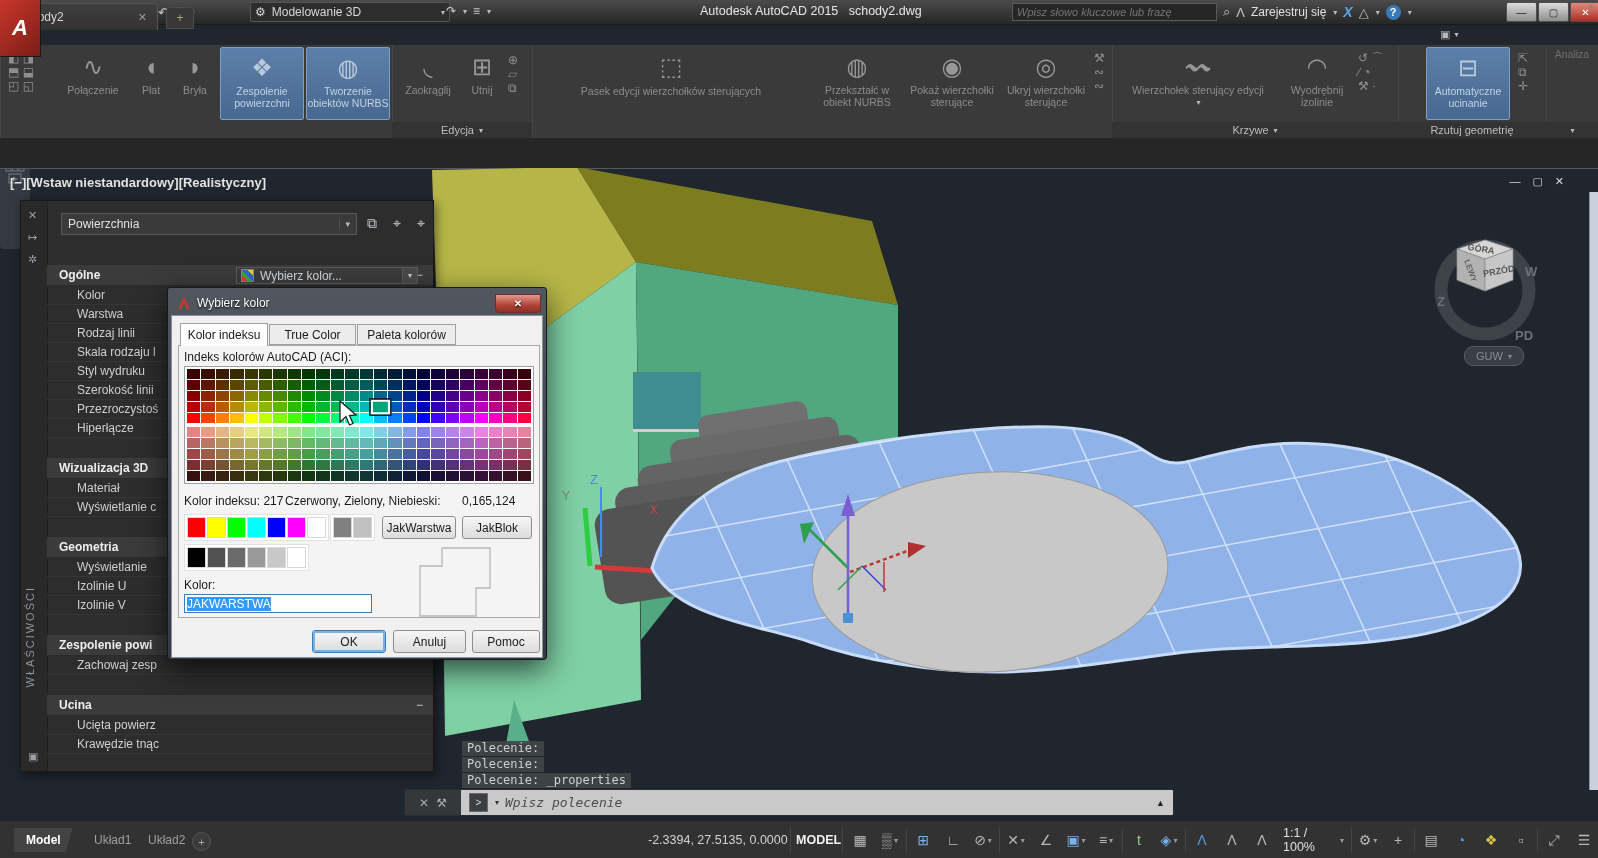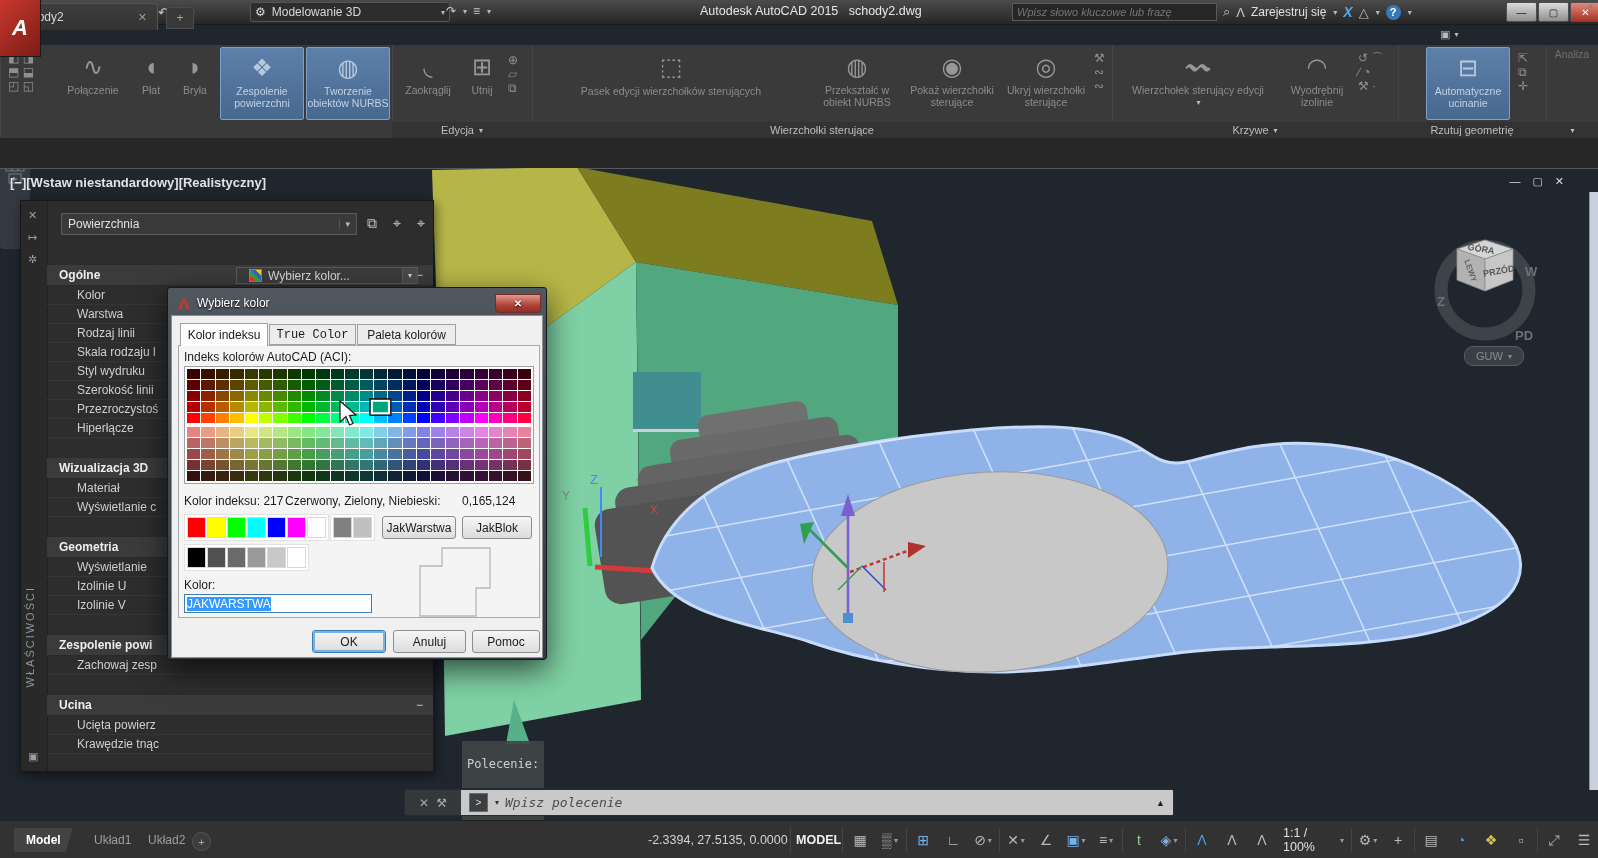--- a/index.html
+++ b/index.html
@@ -67,21 +67,21 @@
   #ptitle{position:absolute;left:3px;bottom:84px;writing-mode:vertical-rl;transform:rotate(180deg);font-size:11px;color:#8f969e;letter-spacing:2px;}
   #phead{position:absolute;left:34px;top:8px;right:6px;height:28px;}
   #psel{position:absolute;left:6px;top:4px;width:296px;height:22px;background:#3a3a3a;border:1px solid #5a5a5a;display:flex;align-items:center;font-size:12px;color:#e0e0e0;padding:0 6px;box-sizing:border-box;}
   #psel .dd{margin-left:auto;color:#bbb;font-size:9px;border-left:1px solid #555;padding-left:5px;}
   .phico{position:absolute;top:6px;font-size:14px;color:#b9c4cf;}
   #prows{position:absolute;left:26px;top:44px;right:0;}
   .prow{height:19px;display:flex;align-items:center;border-bottom:1px solid #363636;font-size:12px;color:#cfcfcf;padding-left:30px;box-sizing:border-box;}
   .prow.hdr{height:21px;background:#3b3b3b;border-bottom:1px solid #2a2a2a;font-weight:bold;color:#eee;padding-left:12px;padding-right:10px;margin-top:20px;}
   .pminus{display:none;}
   .prow.hdr .pminus{display:block;margin-left:auto;color:#ccc;font-weight:normal;}
-  #kval{position:absolute;left:215px;top:66px;width:182px;height:17px;background:#3c3c3c;border:1px solid #5a5a5a;display:flex;align-items:center;font-size:12px;color:#d3d7db;gap:6px;padding-left:12px;box-sizing:border-box;z-index:11;}
+  #kval{position:absolute;left:215px;top:66px;width:182px;height:17px;background:#3c3c3c;border:1px solid #5a5a5a;display:flex;align-items:center;font-size:12px;color:#d3d7db;gap:6px;padding-left:4px;box-sizing:border-box;z-index:11;}
   #kval .ksw{width:11px;height:11px;background:linear-gradient(45deg,#e33 25%,#3a3 25% 50%,#36c 50% 75%,#ec3 75%);border:1px solid #888;}
   #kval .dd{margin-left:auto;width:14px;align-self:stretch;background:#4a4a4a;border-left:1px solid #5a5a5a;color:#ccc;font-size:8px;display:flex;align-items:center;justify-content:center;}
   
   #dlg{left:167px;top:287px;width:380px;height:373px;background:linear-gradient(#50575f,#343a41);border:1px solid #15181c;border-radius:3px;box-shadow:0 10px 30px rgba(0,0,0,.65);z-index:50;box-sizing:border-box;padding:3px;}
   #dlg-title{height:24px;display:flex;align-items:center;gap:6px;padding:0 2px 0 6px;color:#fff;font-size:12px;text-shadow:0 1px 2px #000;}
   #dlg-close{margin-left:auto;width:44px;height:17px;background:linear-gradient(#e2988d,#b04338 60%,#8f2f26);border:1px solid #772a22;border-radius:0 0 4px 4px;color:#fff;font-size:10px;font-weight:bold;display:flex;align-items:center;justify-content:center;}
   #dlg-client{position:relative;height:341px;background:#f0f0f0;border:1px solid #8a9097;}
   .dtab{position:absolute;top:8px;height:21px;background:#ececec;border:1px solid #a0a0a0;font-size:12px;color:#1b1b1b;display:flex;align-items:center;justify-content:center;box-sizing:border-box;}
   .dtab.active{background:#fdfdfd;height:23px;top:7px;z-index:2;border-bottom:none;}
   #dpanel{position:absolute;left:6px;top:29px;width:360px;height:271px;border:1px solid #aaa;background:#f4f4f4;}
@@ -93,21 +93,21 @@
   #acigap{height:4px;background:#fff;}
   .swrow{position:absolute;display:flex;gap:1px;background:#fff;padding:2px;border:1px solid #e2e2e2;}
   .sw{width:19px;height:21px;border:1px solid #d8d8d8;box-sizing:border-box;}
   .wbtn{position:absolute;height:21px;background:linear-gradient(#f6f6f6,#dcdcdc);border:1px solid #8e8e8e;border-radius:3px;font-size:12px;color:#1b1b1b;display:flex;align-items:center;justify-content:center;}
   .wbtn.focus{outline:2px solid #7ab0e2;outline-offset:-3px;border-color:#3c7fb1;}
   #kinput{position:absolute;left:12px;top:278px;width:184px;height:17px;background:#fff;border:1px solid #3c7fb1;font-size:12px;display:flex;align-items:center;padding-left:2px;}
   #kinput .selt{background:#3399ff;color:#fff;}
   #preview{position:absolute;left:240px;top:228px;}
   
   #cmdhist{left:462px;top:741px;z-index:5;display:flex;flex-direction:column;gap:1px;align-items:flex-start;}
-  .chip{background:rgba(64,68,72,0.92);color:#cfcfcf;font-family:"DejaVu Sans Mono",monospace;font-size:12px;padding:16px 5px;line-height:15px;}
+  .chip{background:rgba(64,68,72,0.92);color:#cfcfcf;font-family:"DejaVu Sans Mono",monospace;font-size:12px;padding:0 5px;line-height:15px;}
   #cmdbar{left:404px;top:789px;width:768px;height:25px;display:flex;z-index:5;border:1px solid #2a2d30;border-radius:2px;overflow:hidden;}
   #cmdtools{width:56px;background:#34383b;display:flex;align-items:center;justify-content:center;gap:7px;color:#aaa;font-size:12px;}
   #cmdinput{flex:1;background:#c9c9c9;display:flex;align-items:center;gap:6px;padding:0 8px;}
   #cmdprompt{width:17px;height:17px;background:#3b3f42;border:1px solid #6a6a6a;color:#ddd;font-size:10px;display:flex;align-items:center;justify-content:center;}
   #cmdtext{font-family:"DejaVu Sans Mono",monospace;font-style:italic;font-size:13px;color:#4c4c4c;}
   #cmdup{margin-left:auto;color:#222;font-size:9px;}
   
   #statusbar{left:0;top:820px;width:1598px;height:38px;background:#323232;border-top:1px solid #222;z-index:8;}
   .mtab{position:absolute;top:7px;height:24px;display:flex;align-items:center;padding:0 12px;font-size:12px;color:#9f9f9f;}
   .mtab.active{background:#434343;color:#fff;font-weight:bold;clip-path:polygon(0 0,100% 0,calc(100% - 7px) 100%,0 100%);}
@@ -341,23 +341,20 @@
         </div>
       <div class="bigbtn" style="left:374px;width:92px;">
           <span class="ric">◉</span>
           <span>Pokaż wierzchołki sterujące</span>
         </div>
       <div class="bigbtn" style="left:468px;width:92px;">
           <span class="ric">◎</span>
           <span>Ukryj wierzchołki sterujące</span>
         </div>
       <div class="smico" style="left:562px;top:6px;">⚒<br>∾<br>∾</div>
-      <div class="pcap">
-          <span>Wierzchołki sterujące</span>
-        </div>
     </div>
 
     <div class="panel" style="left:1112px;width:286px;">
       <div class="bigbtn" style="left:6px;width:160px;">
           <span class="ric">〰</span>
           <span>Wierzchołek sterujący edycji</span>
           <span class="caret-s">▾</span>
         </div>
       <div class="bigbtn" style="left:170px;width:70px;">
           <span class="ric">◠</span>
@@ -568,21 +565,21 @@
   <div id="dlg" class="abs">
     <div id="dlg-title">
       <svg width="14" height="13">
           <polygon points="1,12 7,0 13,12 10,12 7,5 4,12" fill="#c8372d"></polygon>
         </svg>
       <span>Wybierz kolor</span>
       <div id="dlg-close">✕</div>
     </div>
     <div id="dlg-client">
       <div class="dtab active" style="left:8px;width:88px;">Kolor indeksu</div>
-      <div class="dtab" style="left:97px;width:87px;font-family:Liberation Mono, monospace;">True Color</div>
+      <div class="dtab" style="left:97px;width:87px;">True Color</div>
       <div class="dtab" style="left:185px;width:99px;">Paleta kolorów</div>
       <div id="dpanel"></div>
       <div class="dlabel" style="left:12px;top:34px;">Indeks kolorów AutoCAD (ACI):</div>
       <div id="acibox">
         <div class="acigrid" id="aci-top">
             <div class="aci-cell" style="background: rgb(56, 0, 0);"></div>
             <div class="aci-cell" style="background: rgb(56, 14, 0);"></div>
             <div class="aci-cell" style="background: rgb(56, 28, 0);"></div>
             <div class="aci-cell" style="background: rgb(56, 42, 0);"></div>
             <div class="aci-cell" style="background: rgb(56, 56, 0);"></div>

